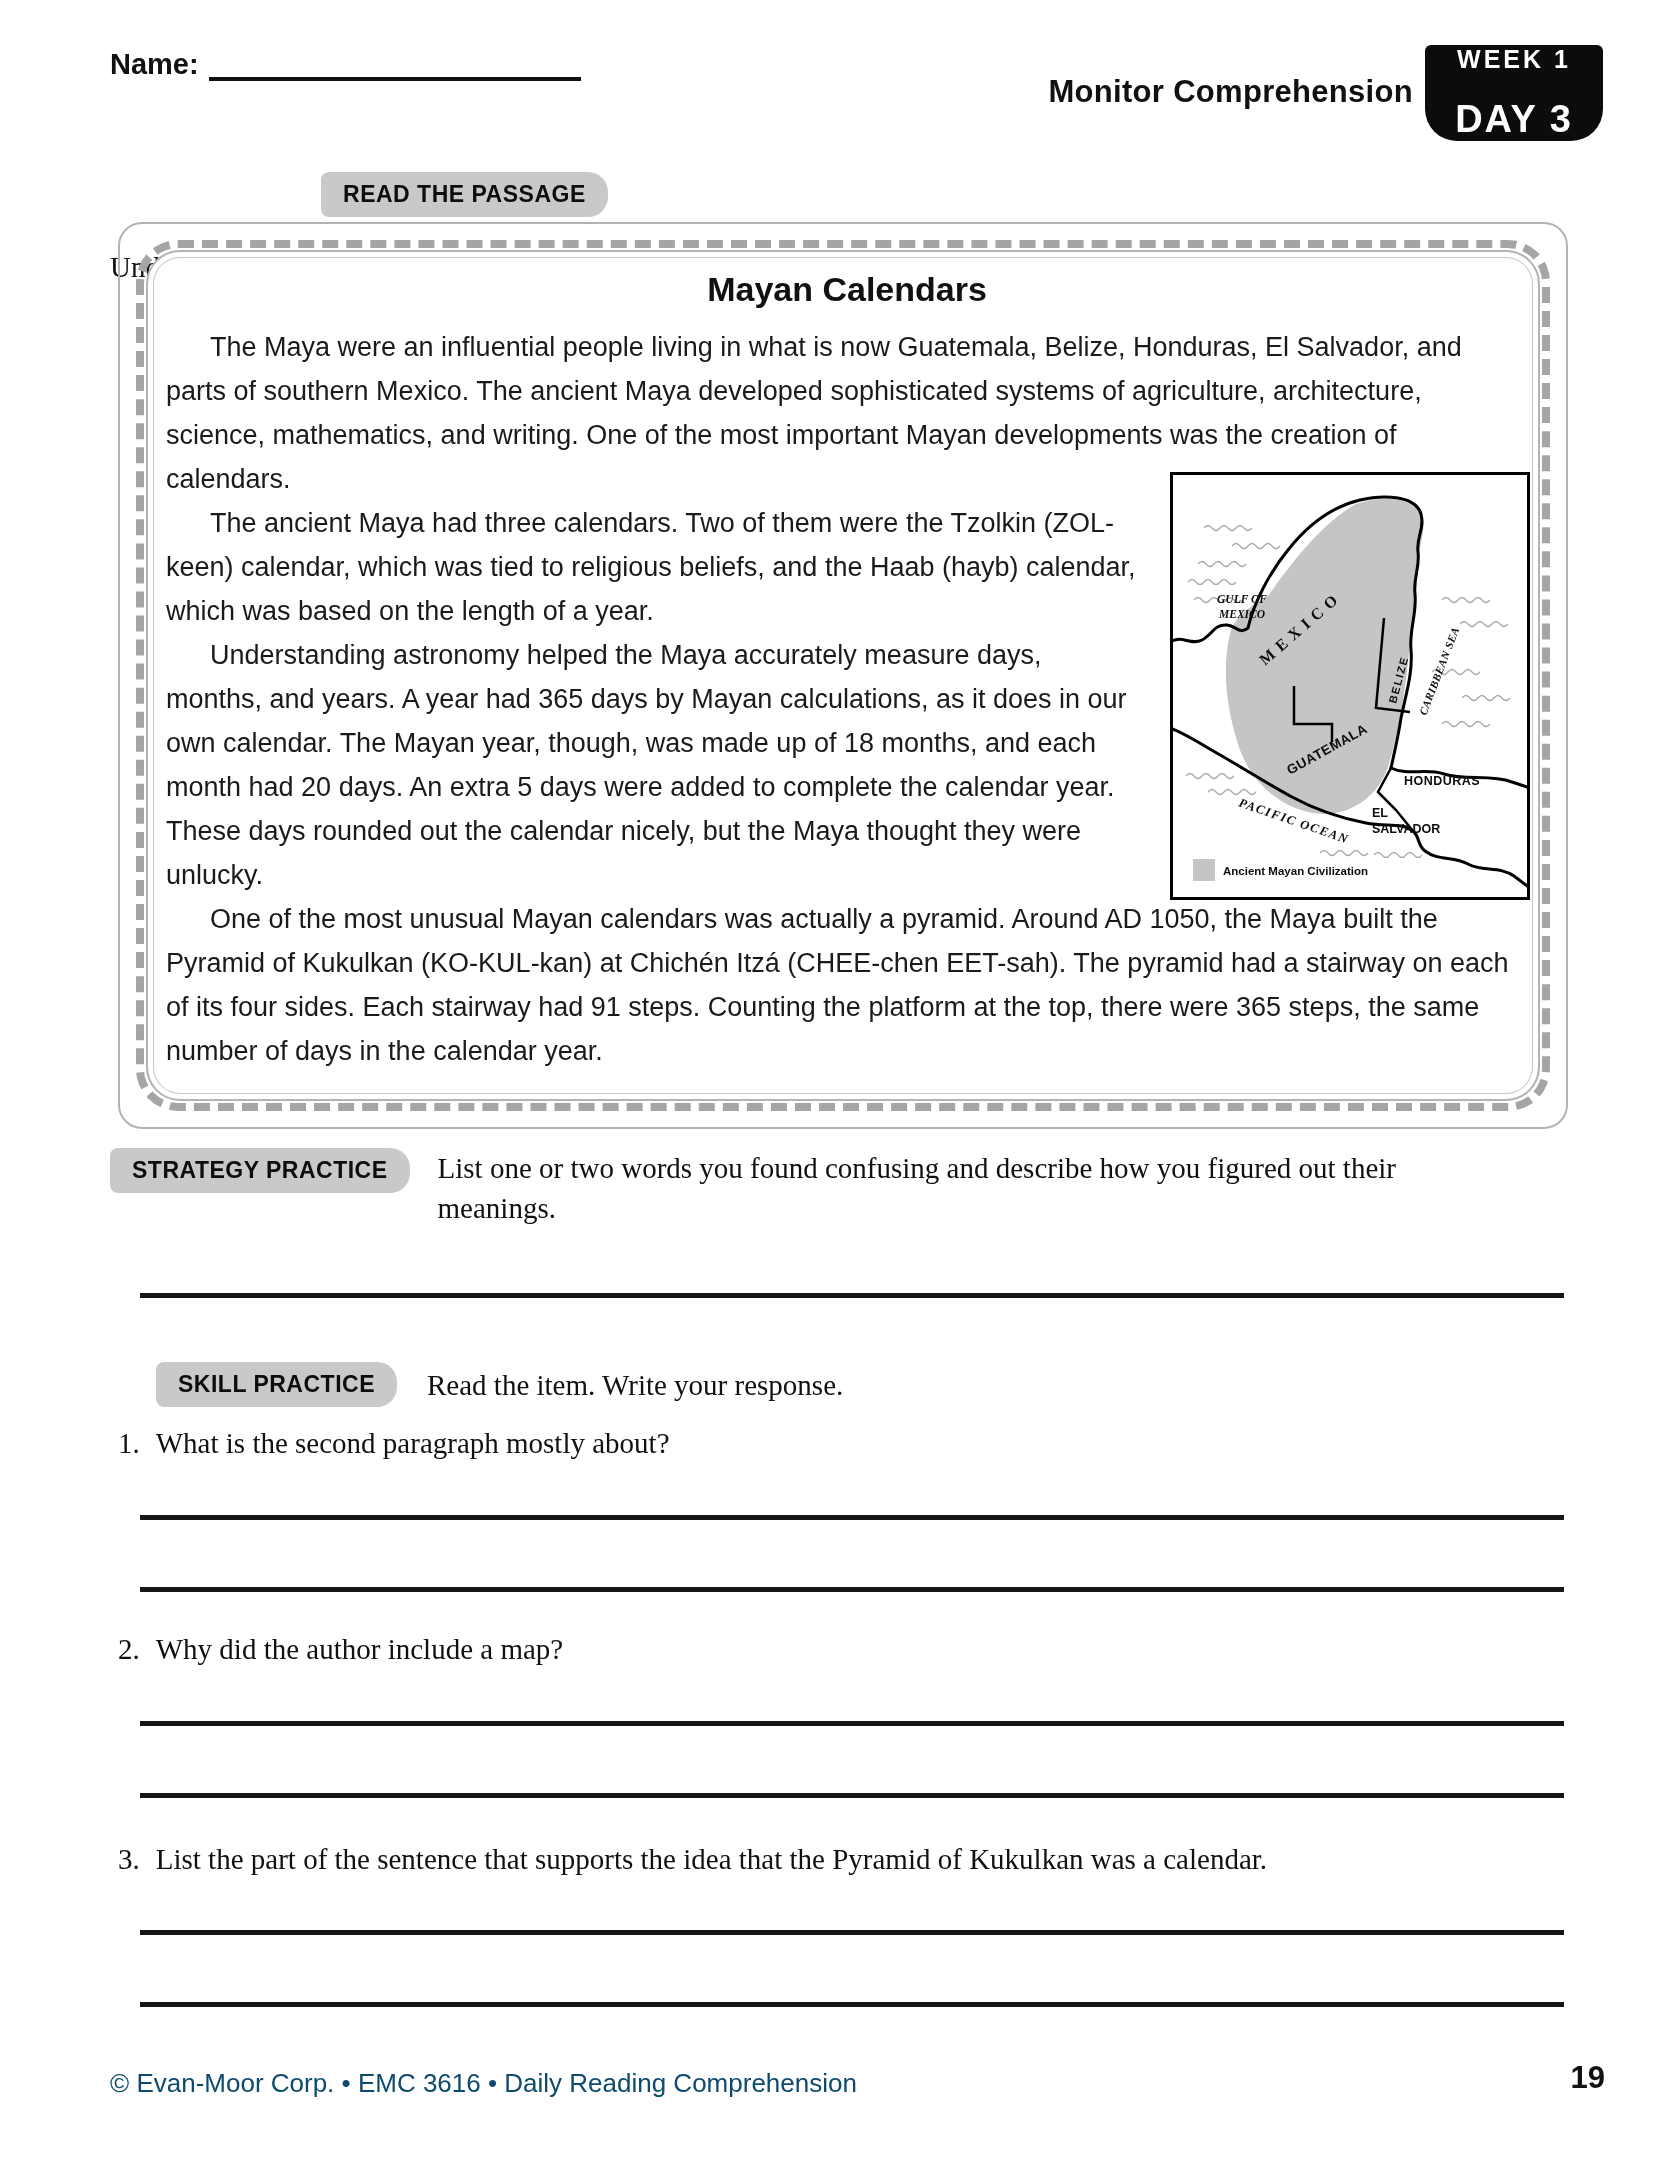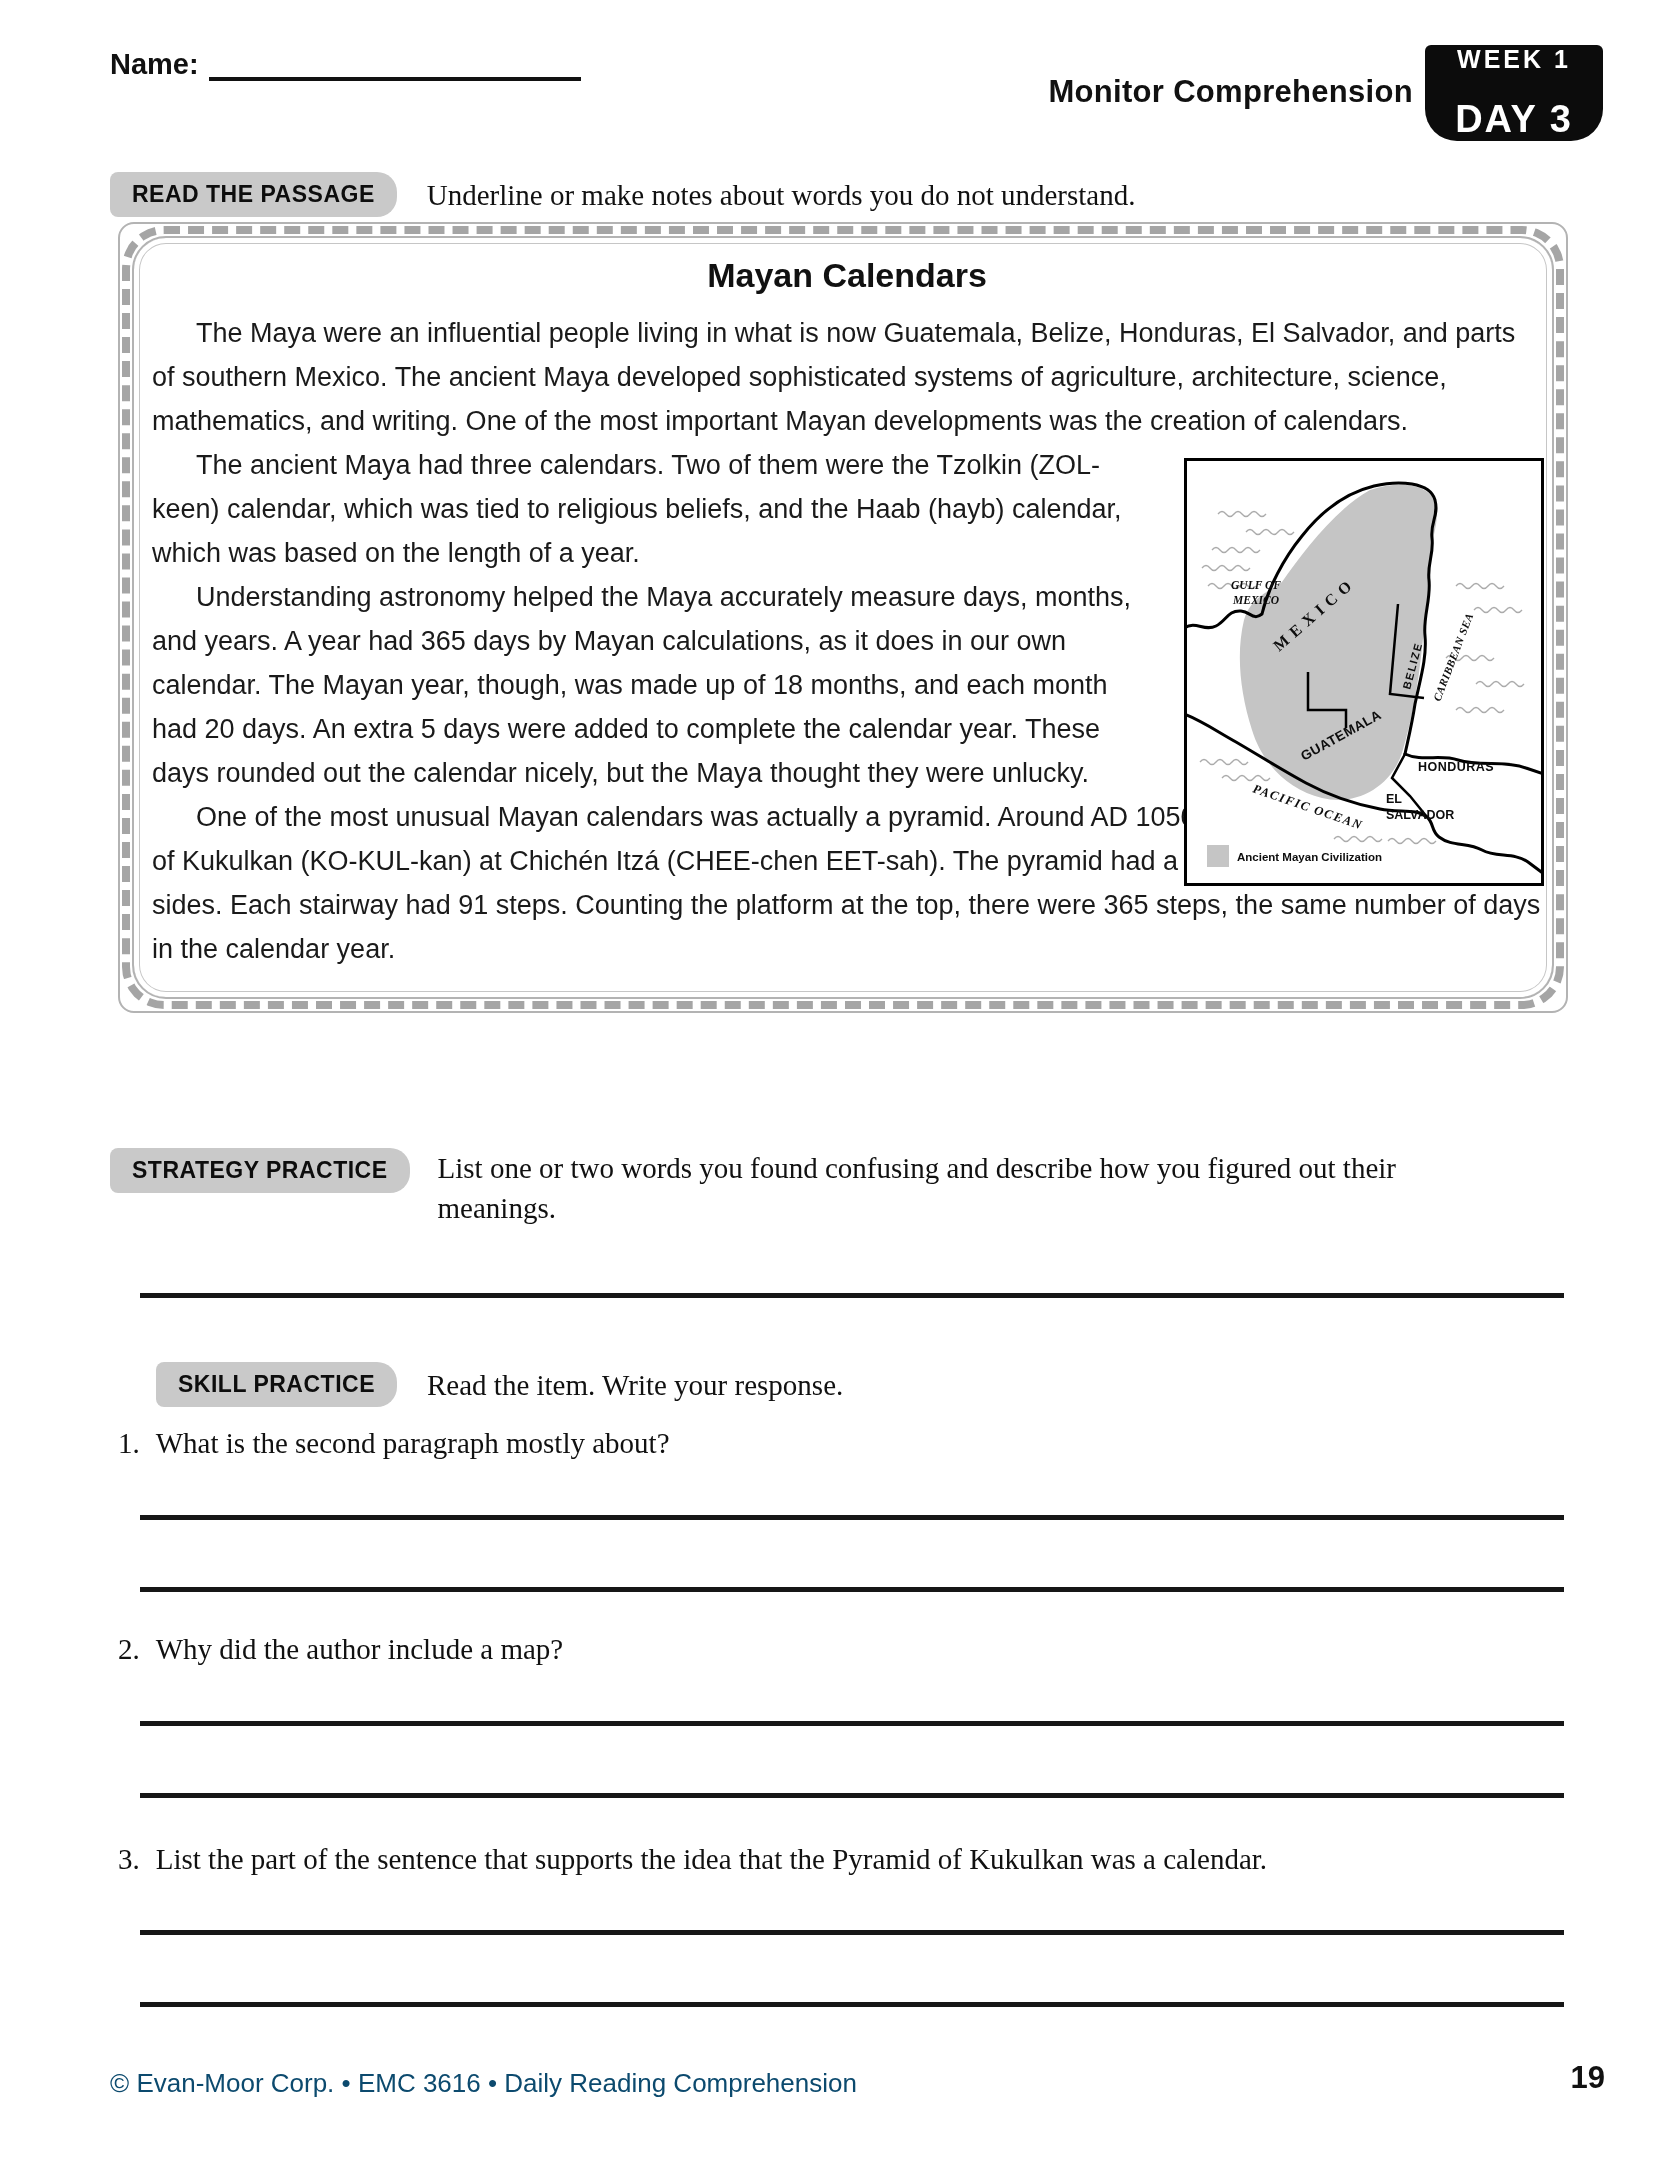--- a/index.html
+++ b/index.html
@@ -23,28 +23,28 @@
   .day-line{font-weight:bold;font-size:38px;letter-spacing:2px;}
 
   
   .badge{
     background:#c9c9c9;color:#0d0d0d;font-weight:bold;font-size:23px;
     padding:9px 22px;border-radius:8px 20px 20px 8px;white-space:nowrap;
     letter-spacing:0.5px;flex:0 0 auto;
   }
   .instr{font-family:"Liberation Serif",serif;font-size:29px;line-height:40px;}
 
-  .read-row{position:absolute;left:110px;top:172px;display:flex;align-items:center;gap:30px;}
+  .read-row{position:absolute;left:110px;top:172px;display:flex;align-items:center;gap:30px;flex-direction:column;}
   .strategy-row{position:absolute;left:110px;top:1148px;display:flex;align-items:flex-start;gap:28px;}
   .strategy-row .instr{max-width:1060px;}
   .skill-row{position:absolute;left:110px;top:1362px;display:flex;align-items:center;gap:30px;padding-left:46px;}
 
   
   .passage{position:absolute;left:118px;top:222px;width:1450px;}
-  .frame-outer{border:2px solid #b3b3b3;border-radius:16px;padding:2px;}
+  .frame-outer{border:2px solid #b3b3b3;border-radius:24px;padding:16px;}
   .frame-mid{border:8px dashed #a5a5a5;border-radius:42px;padding:2px;}
   .frame-inner{
     border:2px solid #b3b3b3;border-radius:34px;position:relative;
     box-shadow:inset 0 0 0 5px #ffffff, inset 0 0 0 6px #c6c6c6;
     padding:16px 10px 26px 18px;background:#fff;
   }
   .passage-title{text-align:center;font-weight:bold;font-size:34px;margin:2px 0 16px 0;}
   .passage p{margin:0;font-size:27px;line-height:44px;text-indent:44px;color:#1a1a1a;}
   .passage p.narrow{margin-right:384px;}
 

